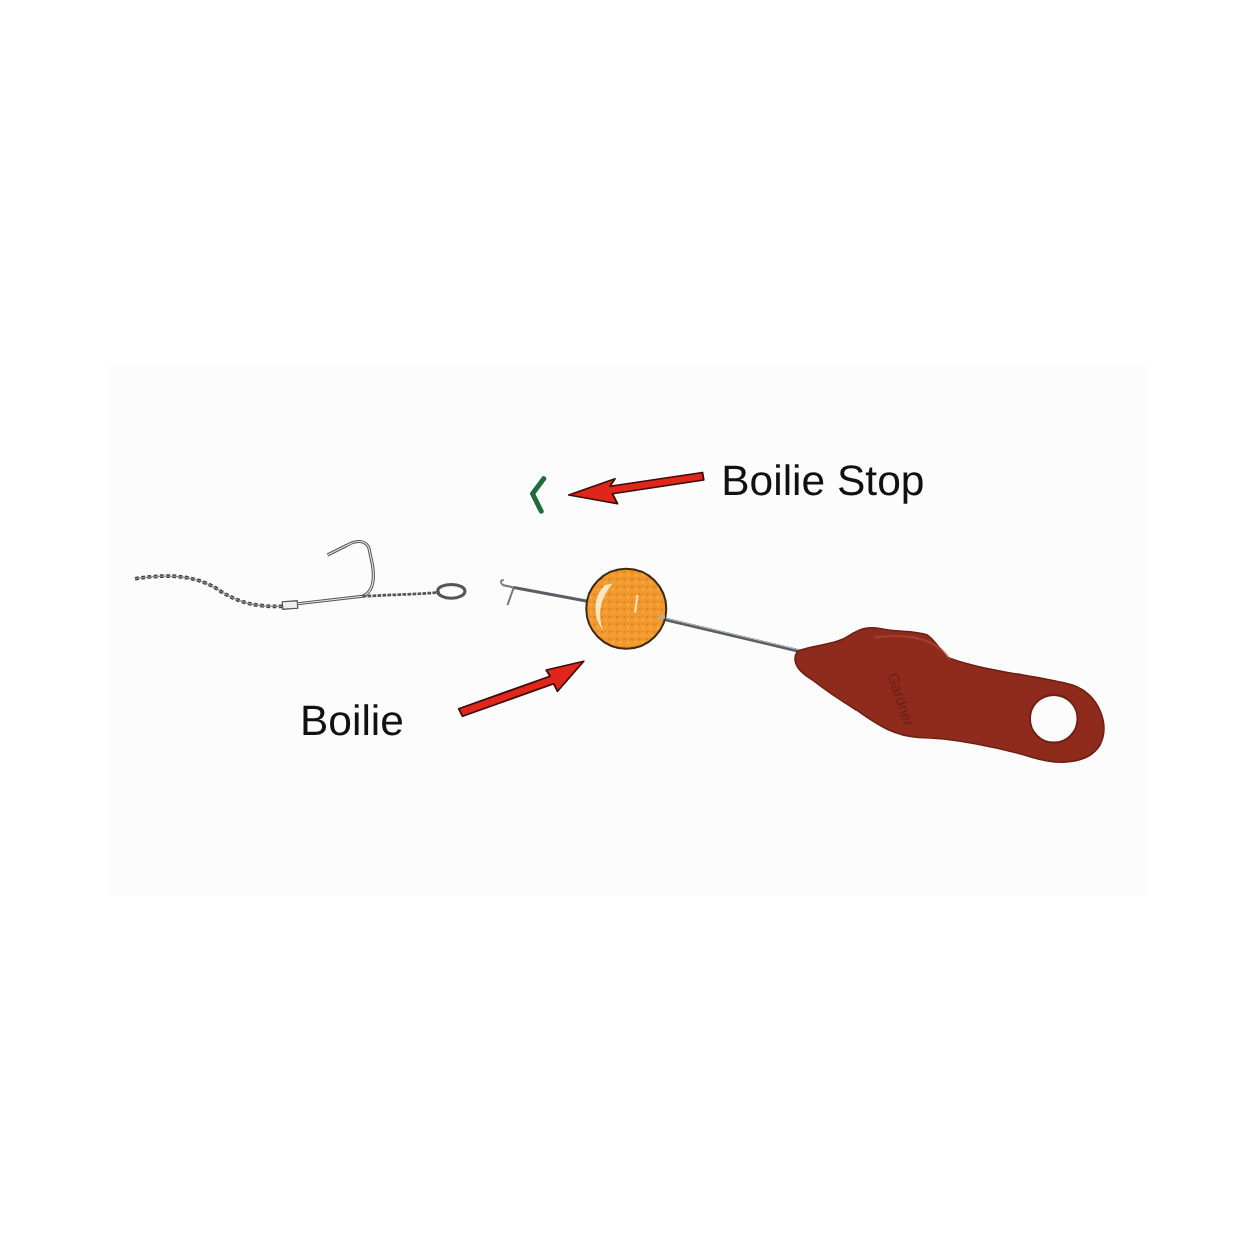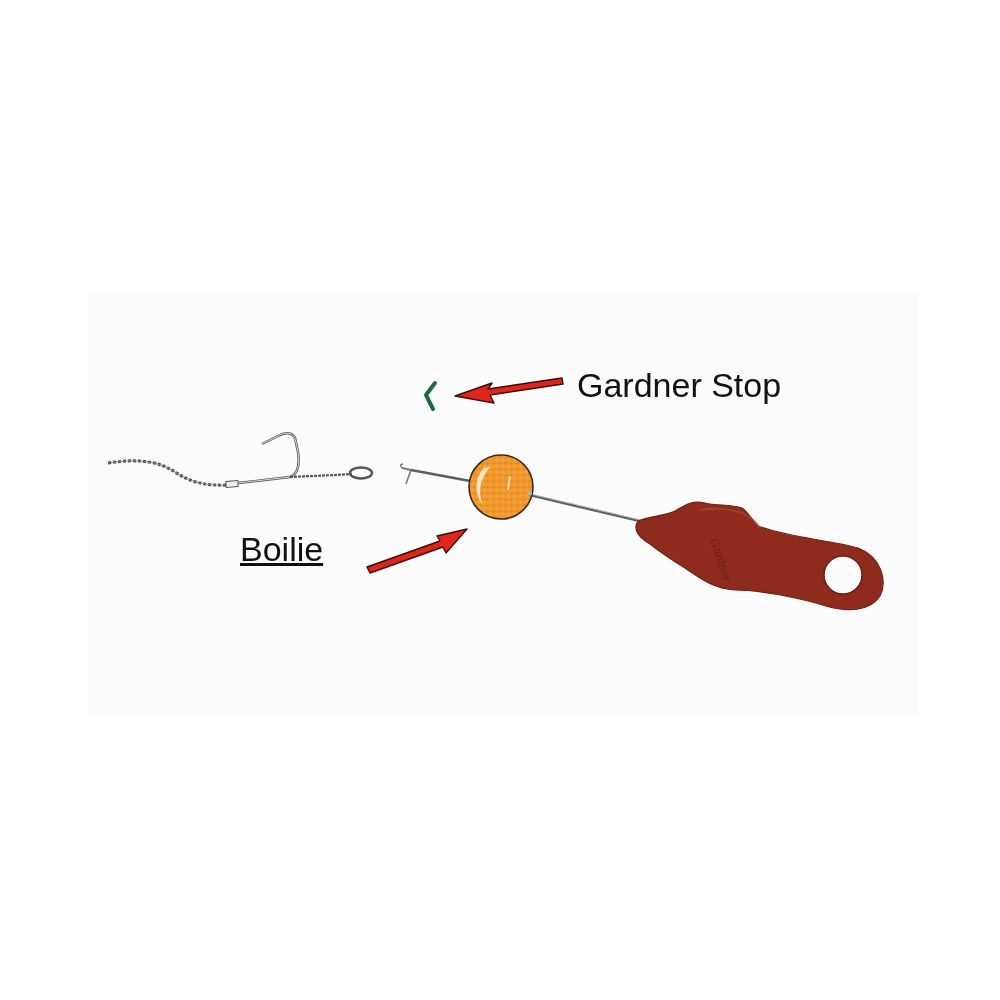--- a/index.html
+++ b/index.html
@@ -61,14 +61,14 @@
     <path d="M484 468 C474 478 474 494 483 505 C478 494 479 480 490 467 Z" fill="#fff3dc" opacity="0.85"></path>
     <path d="M510 476 L508 490" stroke="#fff3dc" stroke-width="1.6" opacity="0.8"></path>
     <rect x="527" y="492" width="5" height="3" fill="#aab0b6"></rect>
   </g>
 
   <g>
     <polygon points="467,529 437,536 440,541 367,567 370,573 443,547 446,553" fill="#e0251b" stroke="#3a0d0a" stroke-width="1.4" stroke-linejoin="round"></polygon>
   </g>
 </svg>
 
-<div class="label" style="left:577px; top:368px;">Gardner Stop</div>
-<div class="label" style="left:240px; top:532px;text-decoration:underline;">Boilie</div>
+<div class="label" style="left:577px; top:368px;">Boilie Stop</div>
+<div class="label" style="left:240px; top:560px;">Boilie</div>
 
 </body></html>

